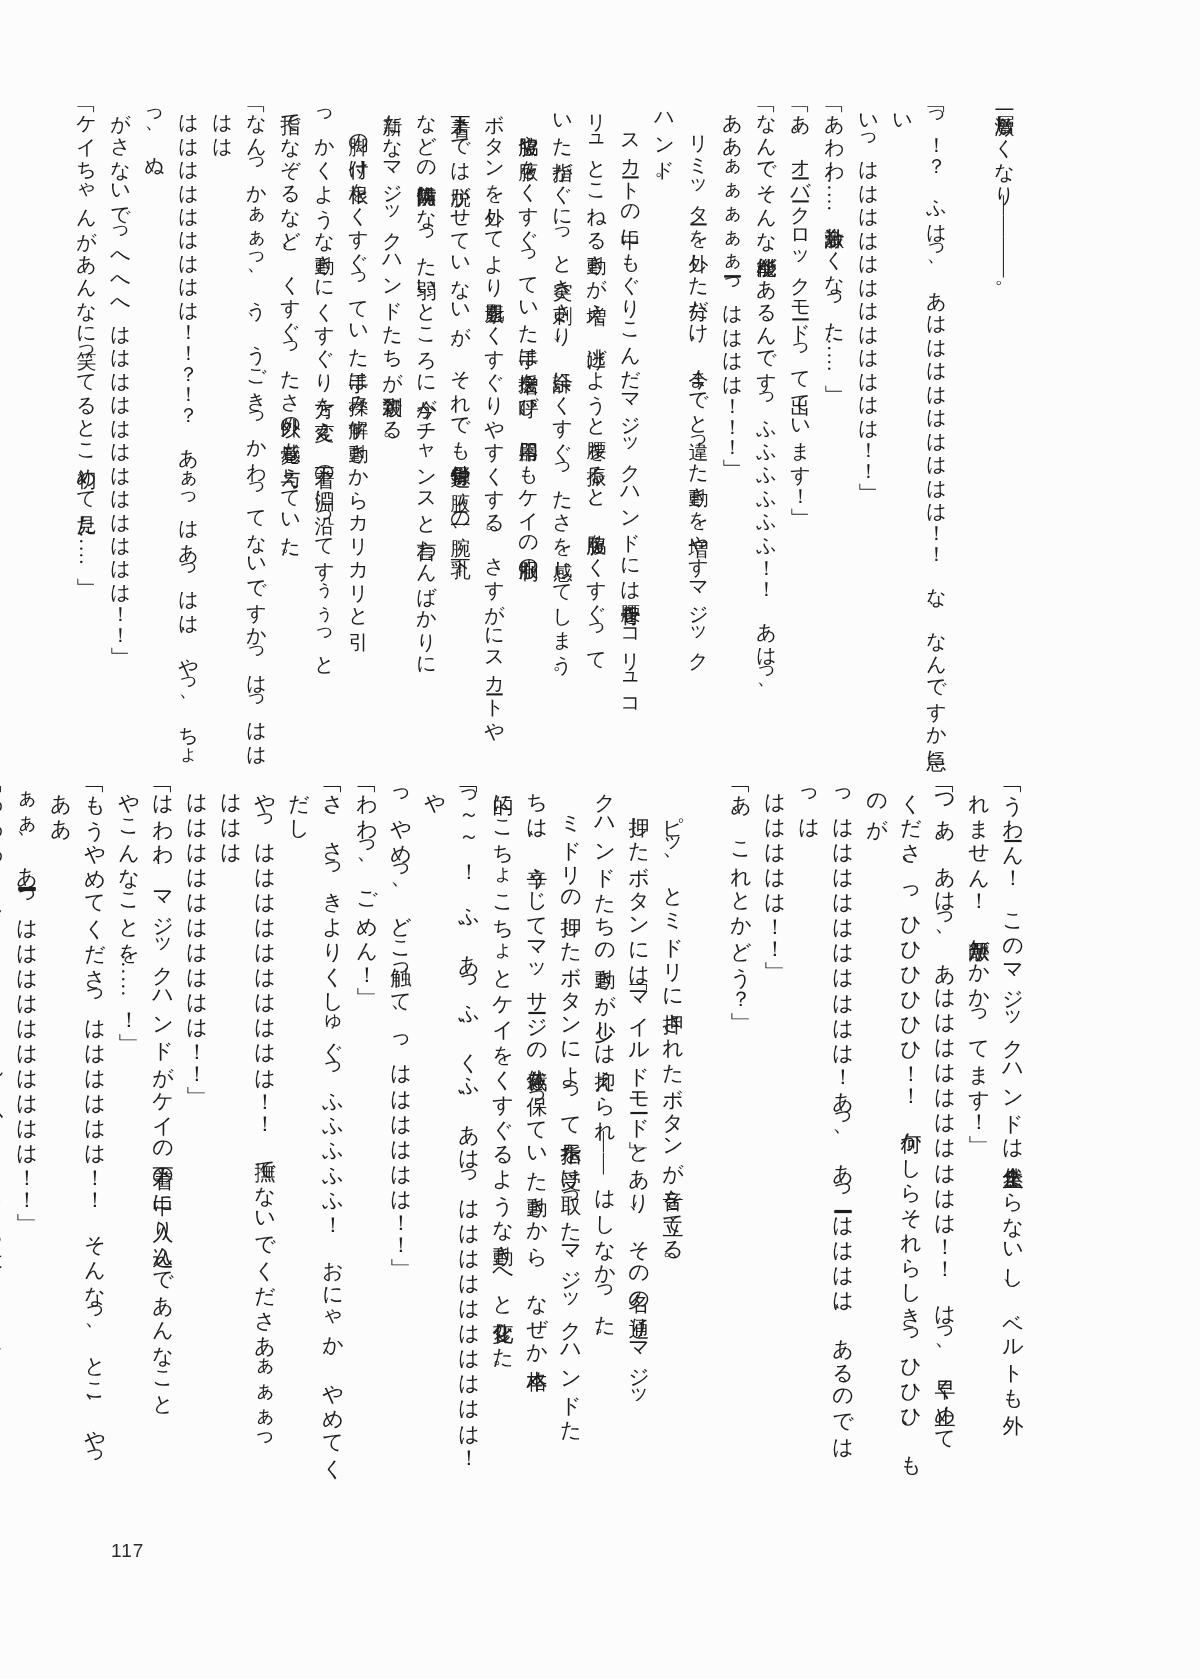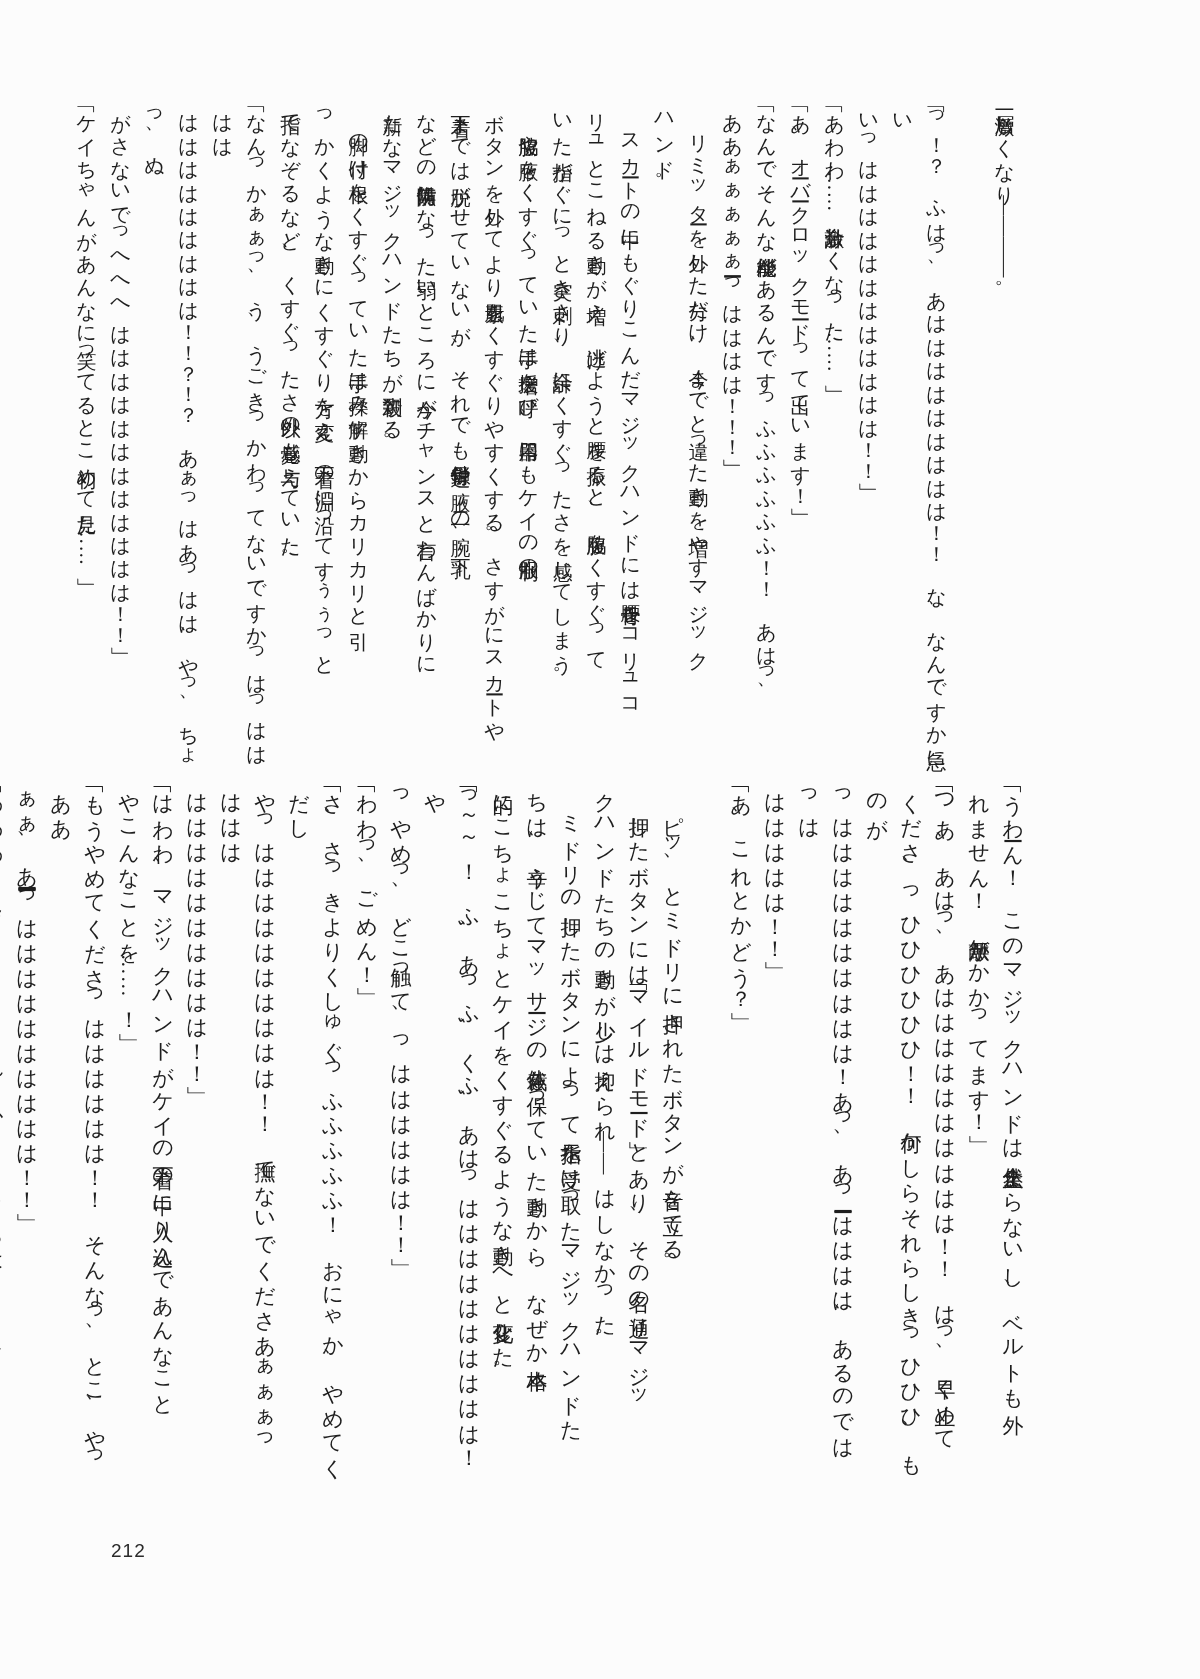--- a/index.html
+++ b/index.html
@@ -107,14 +107,14 @@
       <p class="col">「わわっ、ごめん！」</p>
       <p class="col">「さ、さっきよりくしゅぐっふふふふふ！　おにゃか、やめてくだし</p>
       <p class="col">やっはははははははははは！！　撫でないでくださあぁぁぁっははは</p>
       <p class="col">はははははははははは！！」</p>
       <p class="col">「はわわ、マジックハンドがケイの下着の中に入り込んであんなこと</p>
       <p class="col">やこんなことを……！」</p>
       <p class="col">「もうやめてくださっはははははは！！　そんなっ、とこ、やっああ</p>
       <p class="col">ぁぁ、あーーーっはははははははははは！！」</p>
       <p class="col">「わわわ、えっと…！　これとか？　こっちは…！？」</p>
     </div>
-  <div class="page-number">212</div>
+  <div class="page-number">117</div>
 </div>
 
 </body></html>

